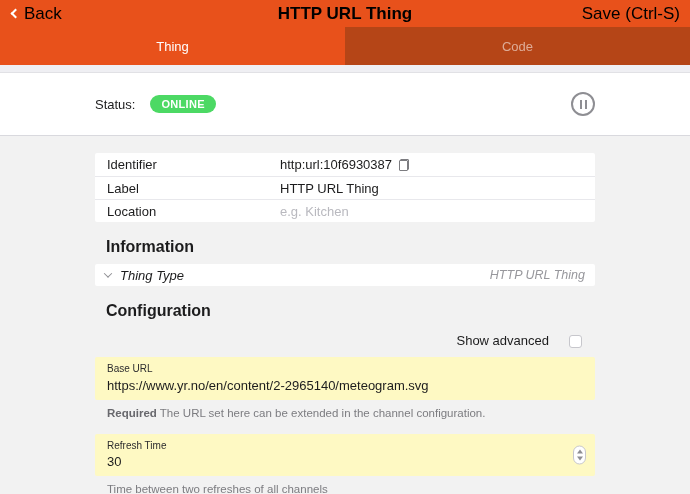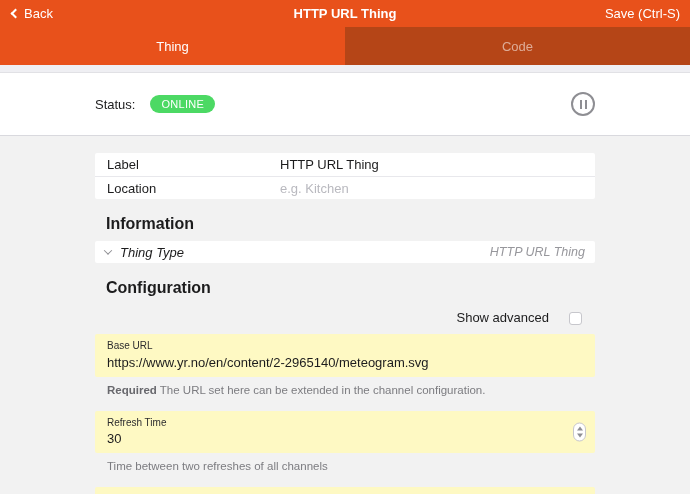--- a/index.html
+++ b/index.html
@@ -17,42 +17,42 @@
   body{
     font-family:"Liberation Sans","DejaVu Sans",sans-serif;
     background:var(--bg);
     overflow:hidden;
     color:var(--text);
   }
   .app{display:flex;flex-direction:column;height:494px;}
 
   
   .navbar{
-    height:27px;background:var(--orange);color:#ffffff;
+    height:27px;background:var(--orange);color:#000000;
     display:flex;align-items:center;padding:0 10px;position:relative;flex:none;
-    font-size:13px;
+    font-size:17px;
   }
   .nav-left{display:flex;align-items:center;gap:5px;cursor:pointer;z-index:1;}
   .back-chevron{width:7px;height:7px;border-left:2px solid #fff;border-bottom:2px solid #fff;transform:rotate(45deg);display:inline-block;margin-left:2px;}
   .nav-title{position:absolute;left:0;right:0;text-align:center;font-weight:700;pointer-events:none;}
   .nav-right{margin-left:auto;cursor:pointer;z-index:1;}
 
   
   .tabbar{display:flex;height:38px;background:var(--tab-inactive);flex:none;}
   .tab{flex:1;display:flex;align-items:center;justify-content:center;font-size:13px;color:rgba(255,255,255,0.55);cursor:pointer;}
   .tab.active{background:var(--orange);color:#fff;}
 
   .subnav-strip{height:8px;background:#efeff3;border-bottom:1px solid #e1e1e5;flex:none;}
 
   
   .status-band{background:#fff;border-bottom:1px solid #d9d9de;padding:15px 0 15px;flex:none;}
   .col{width:500px;margin:4px auto;}
   .status-row{display:flex;align-items:center;}
   .status-label{font-size:13px;margin-right:15px;}
-  .badge-online{background:var(--green);color:#fff;font-size:11px;font-weight:400;padding:3px 11px;border-radius:999px;letter-spacing:.3px;}
+  .badge-online{background:var(--green);color:#fff;font-size:11px;font-weight:700;padding:3px 11px;border-radius:999px;letter-spacing:.3px;}
   .pause-btn{margin-left:auto;background:none;border:none;cursor:pointer;}
   .pause-icon{display:flex;align-items:center;justify-content:center;width:24px;height:24px;border:2px solid var(--muted);border-radius:50%;gap:3px;}
   .pause-icon i{display:block;width:2px;height:9px;background:var(--muted);}
 
   
   .content{flex:1;background:var(--bg);padding-top:13px;overflow:hidden;}
   .card{background:#fff;border-radius:2px;}
   .list-row{display:flex;align-items:center;height:23px;padding:0 12px;font-size:13px;}
   .list-row + .list-row{border-top:1px solid var(--divider);}
   .row-label{width:173px;flex:none;}
@@ -118,20 +118,27 @@
           </span>
       </button>
     </div>
   </section>
 
   <main class="content">
     <div class="col">
 
       <div class="card">
         <div class="list-row">
+          <span class="row-label">Identifier</span>
+          <span class="row-value">
+            <span>http:url:10f6930387</span>
+            <span class="copy-icon"></span>
+          </span>
+        </div>
+        <div class="list-row">
           <span class="row-label">Label</span>
           <span class="row-value">
             <input class="row-input" type="text" value="HTTP URL Thing" style="">
           </span>
         </div>
         <div class="list-row">
           <span class="row-label">Location</span>
           <span class="row-value">
             <input class="row-input" type="text" placeholder="e.g. Kitchen" style="">
           </span>

